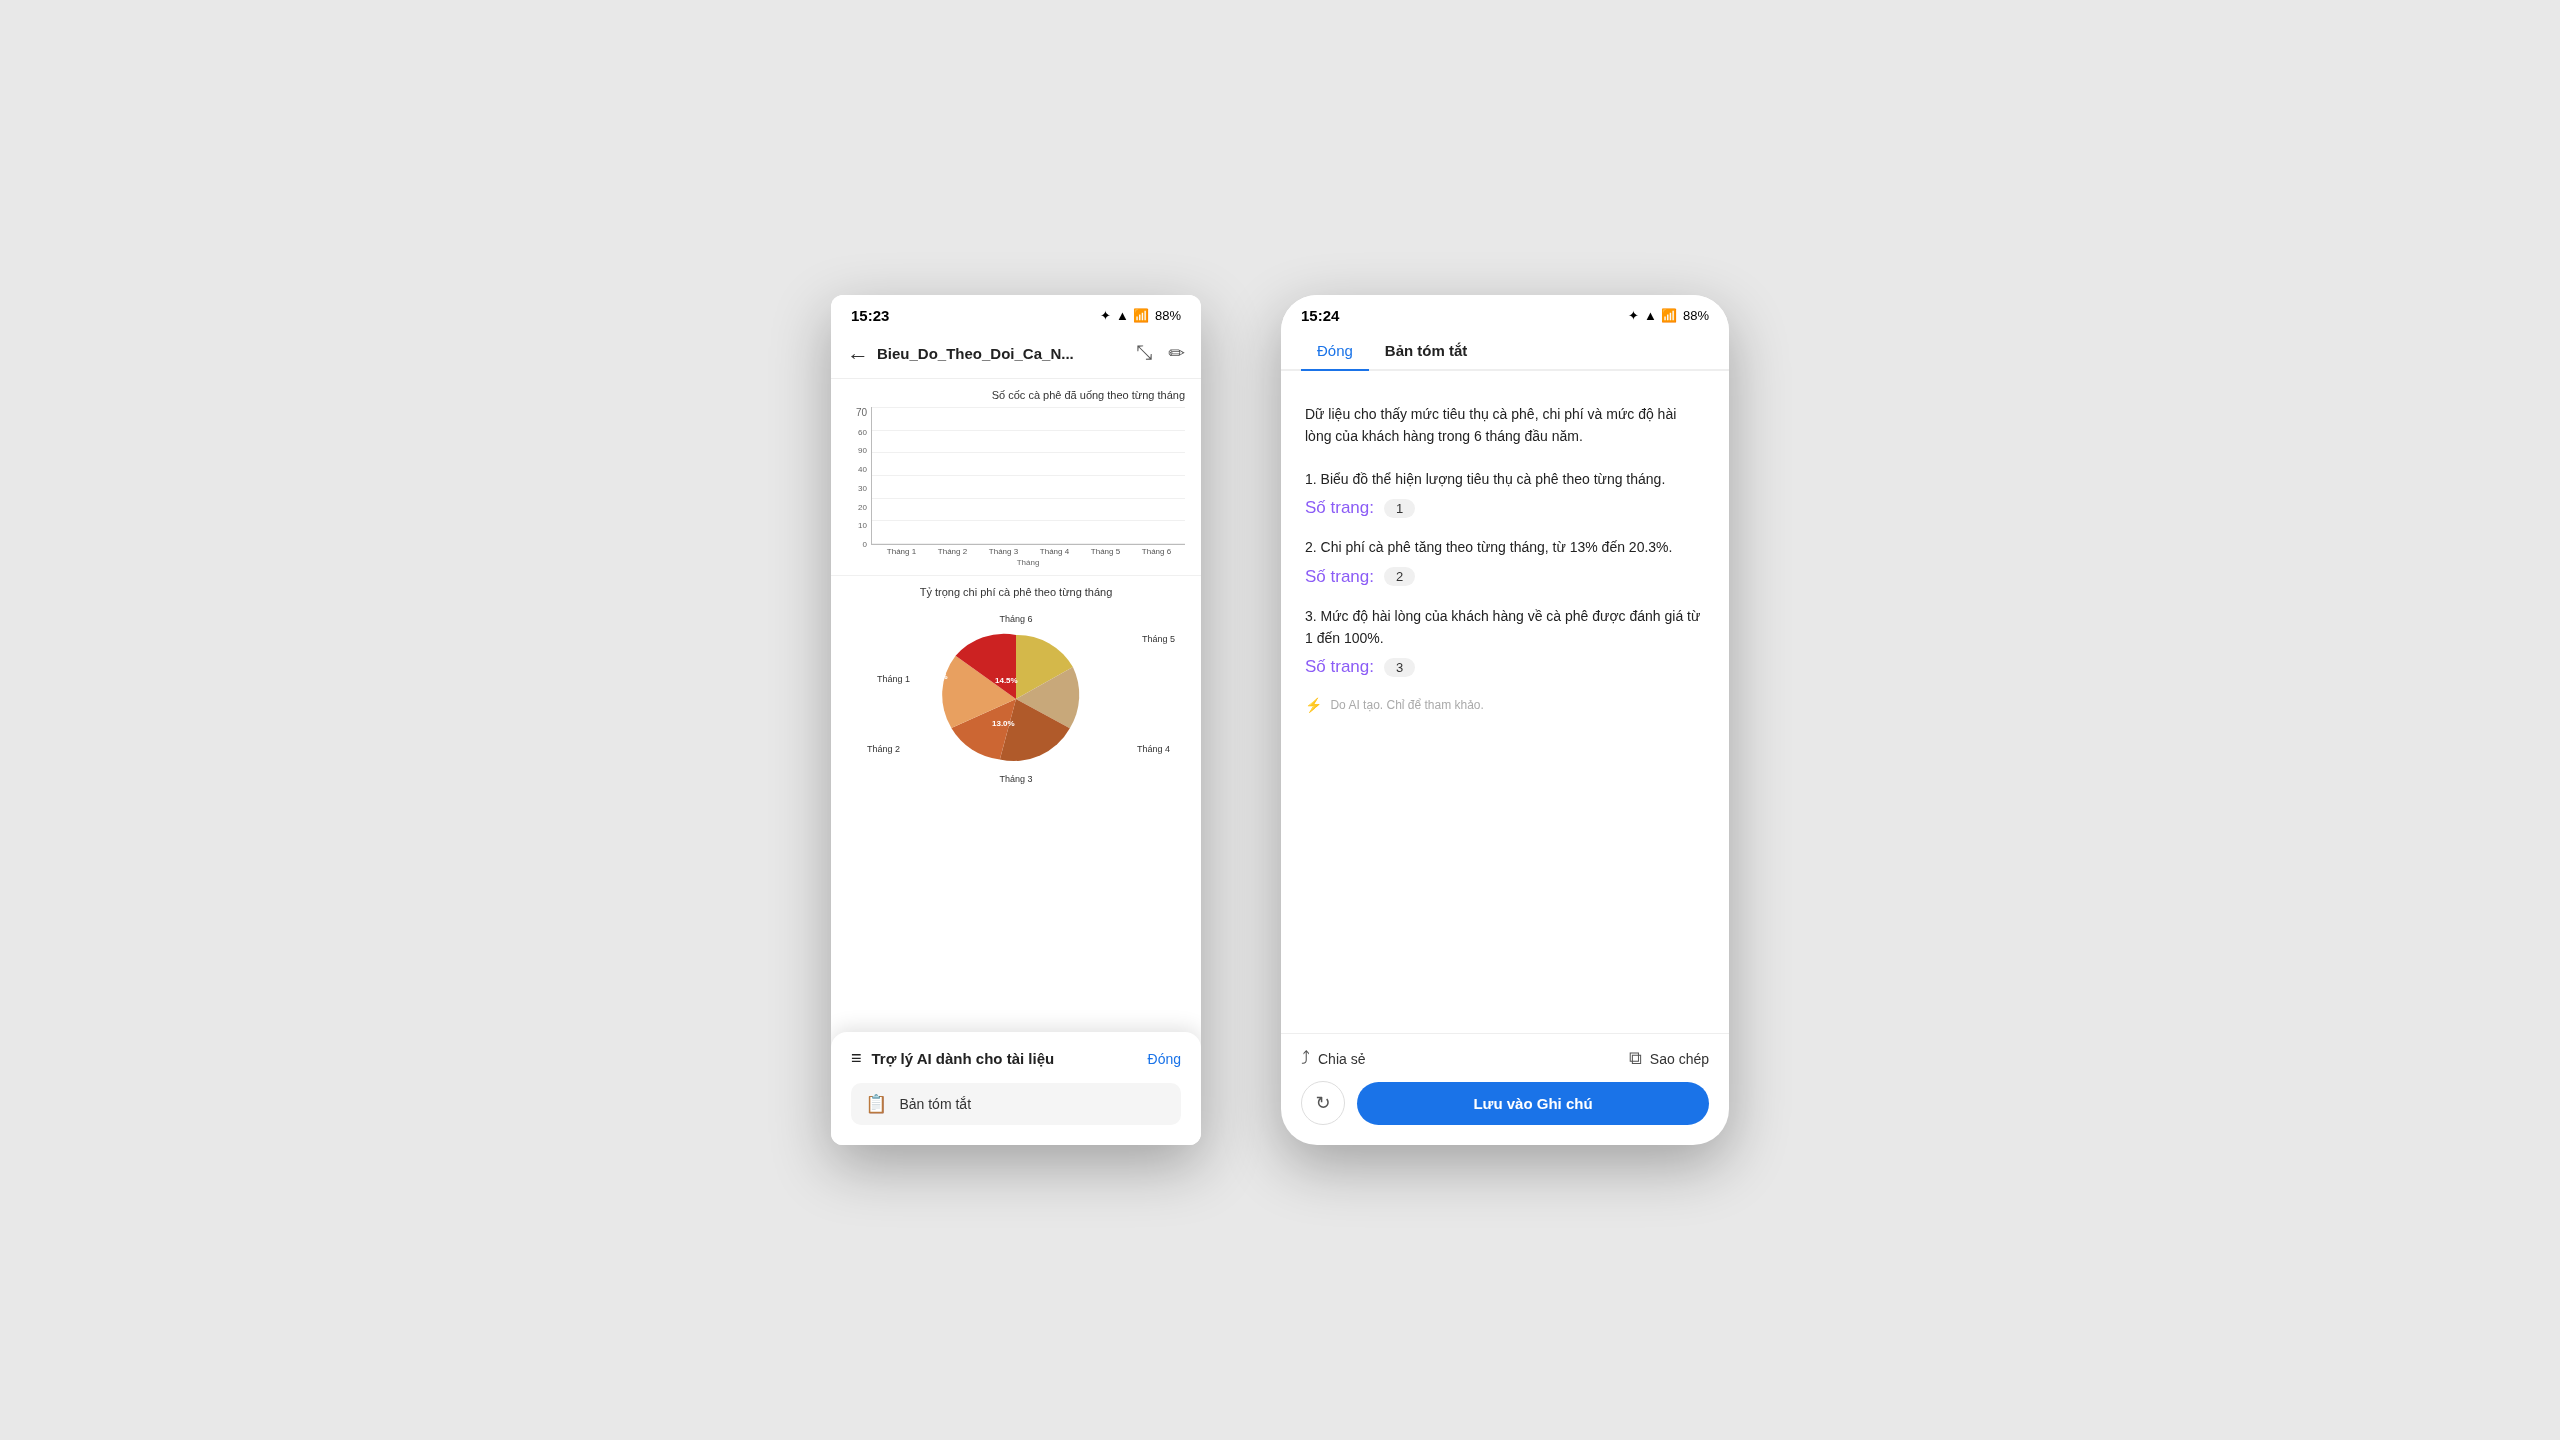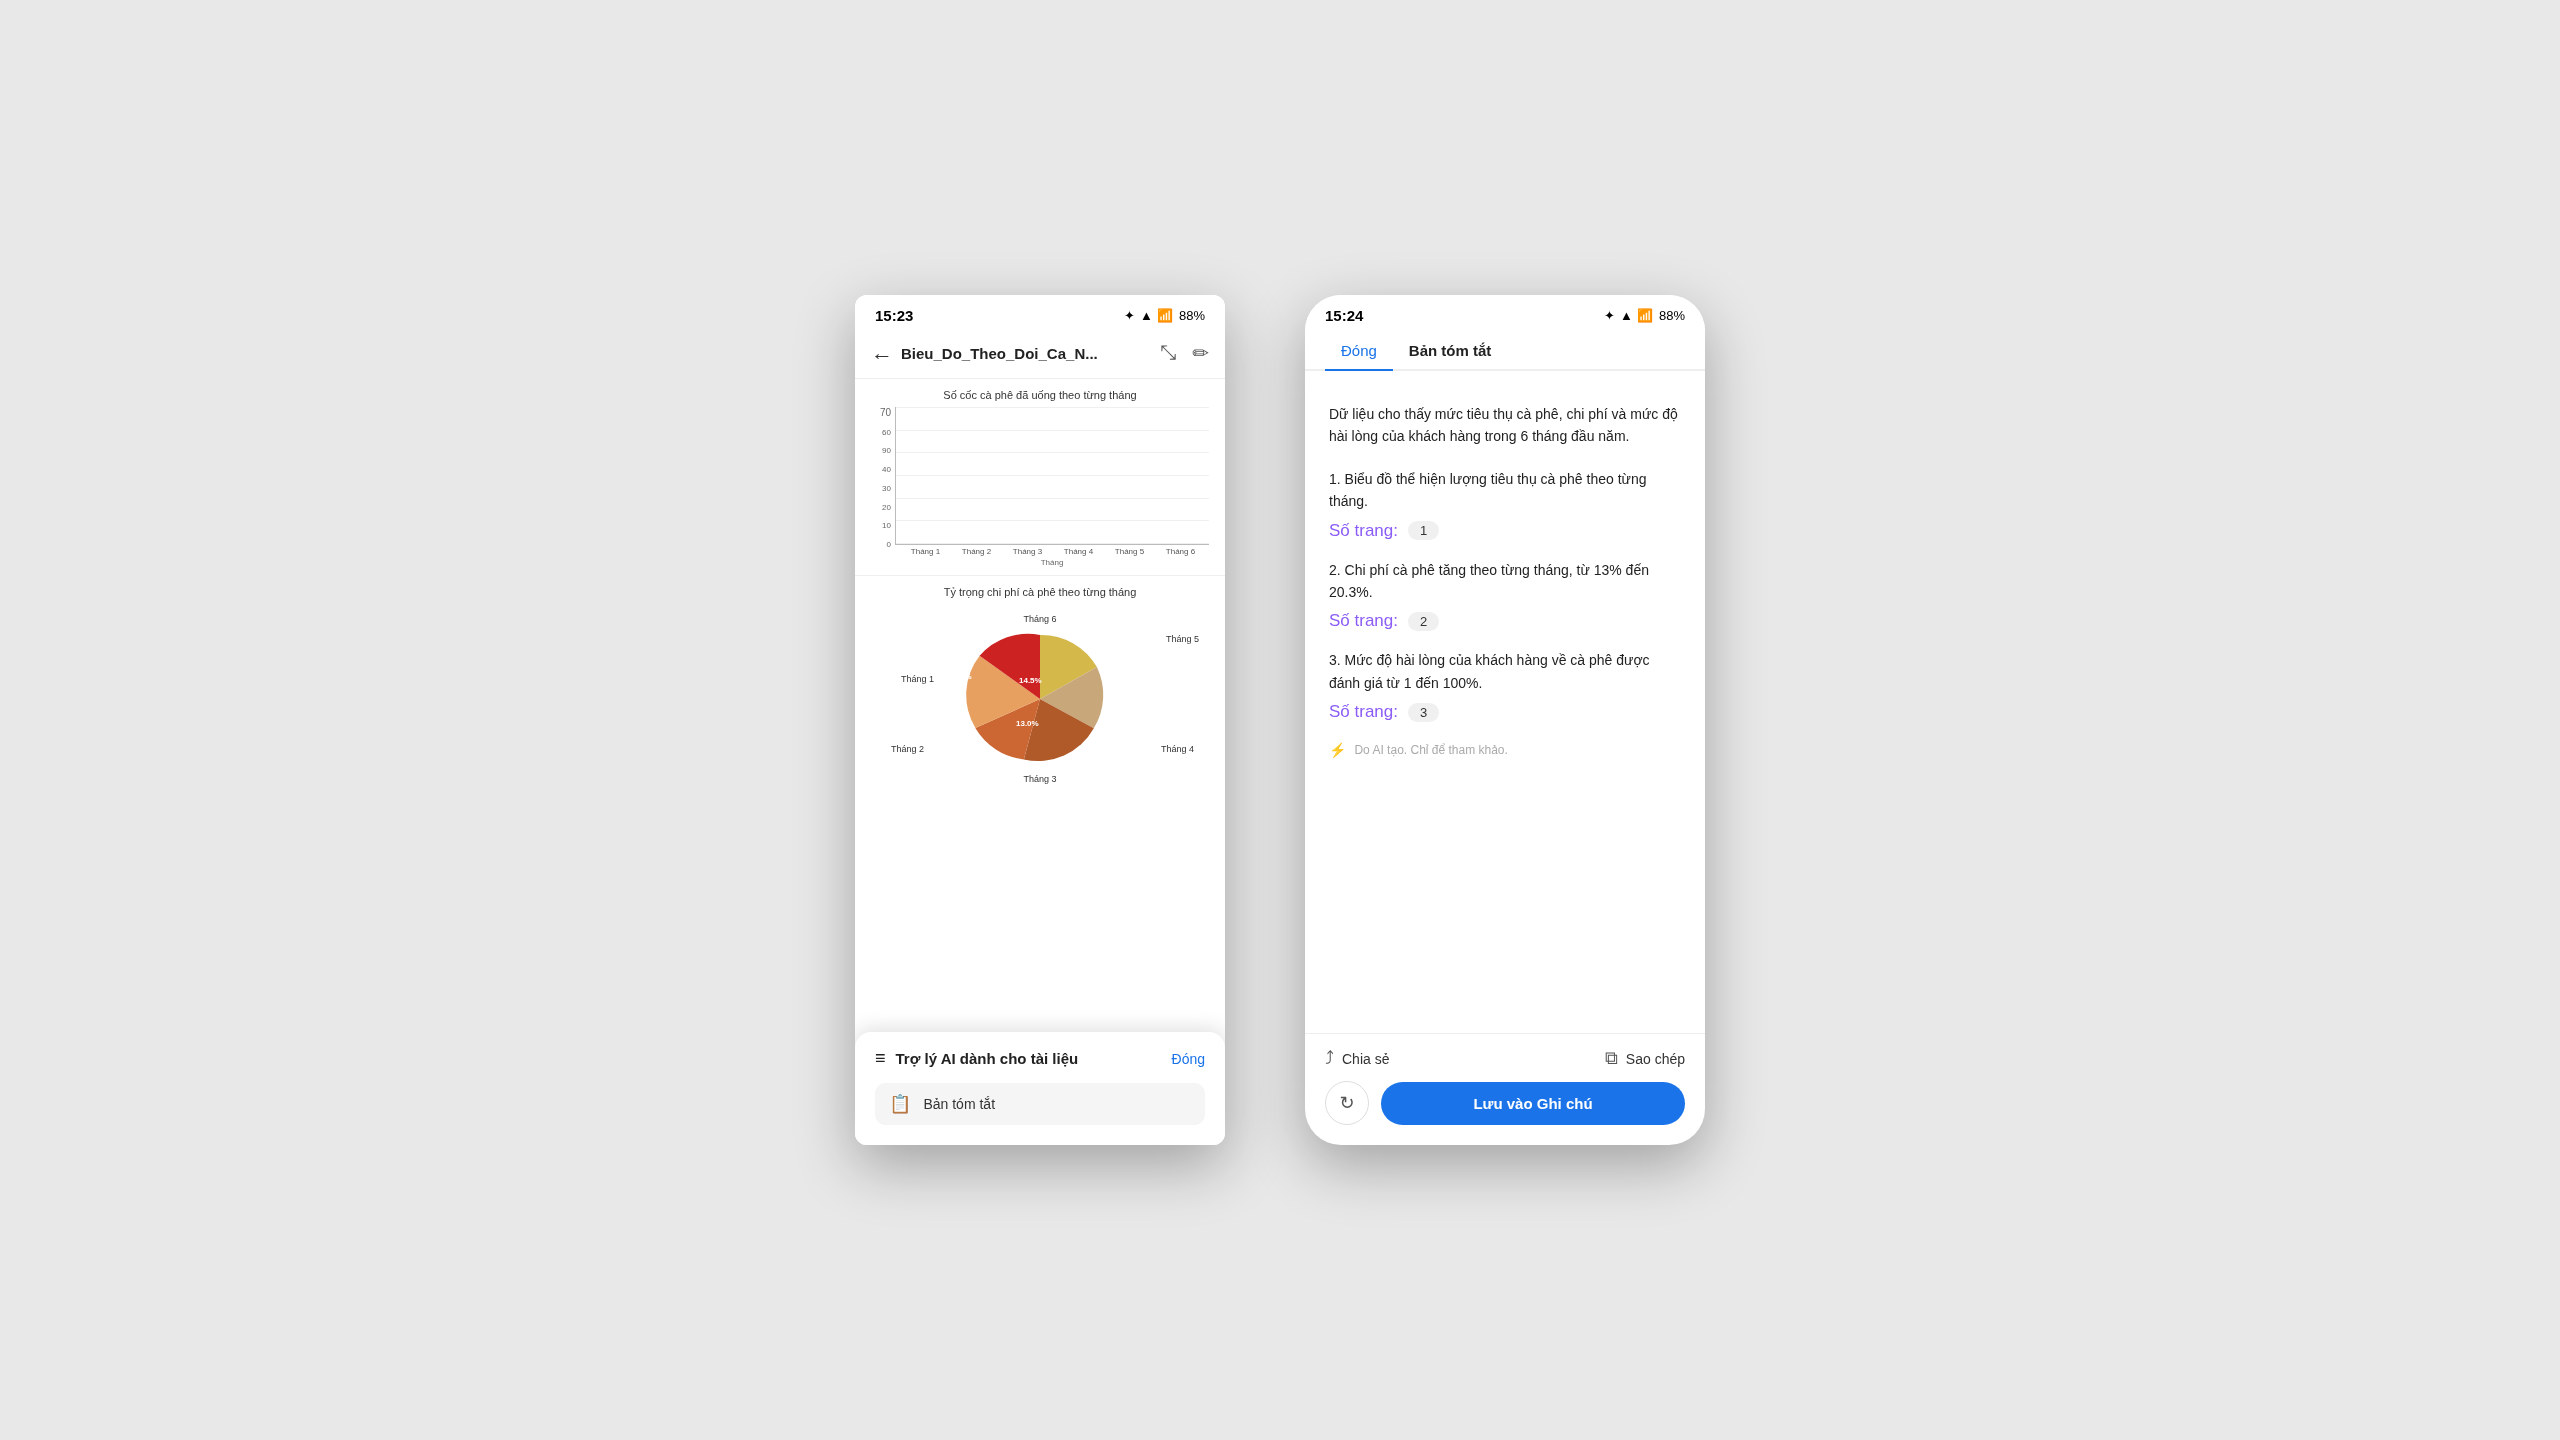--- a/index.html
+++ b/index.html
@@ -82,21 +82,21 @@
       background: #fff;
       position: relative;
     }
 
     
     .chart-section {
       padding: 10px 16px 8px;
       border-bottom: 1px solid #f0f0f0;
     }
     .chart-title {
-      text-align: center;
+      text-align: right;
       font-size: 11px;
       color: #333;
       margin-bottom: 6px;
     }
     .bar-group {
       flex: 1;
       display: flex;
       flex-direction: column;
       align-items: center;
       gap: 2px;
@@ -186,21 +186,21 @@
       font-size: 18px;
       color: #555;
     }
     .ai-panel-item-text {
       font-size: 14px;
       color: #333;
     }
 
     
     .phone-right {
-      width: 400px;
+      width: 448px;
       height: 850px;
       background: #fff;
       border-radius: 36px;
       overflow: hidden;
       box-shadow: 0 20px 60px rgba(0,0,0,0.3);
       display: flex;
       flex-direction: column;
     }
 
     .right-status-bar {

